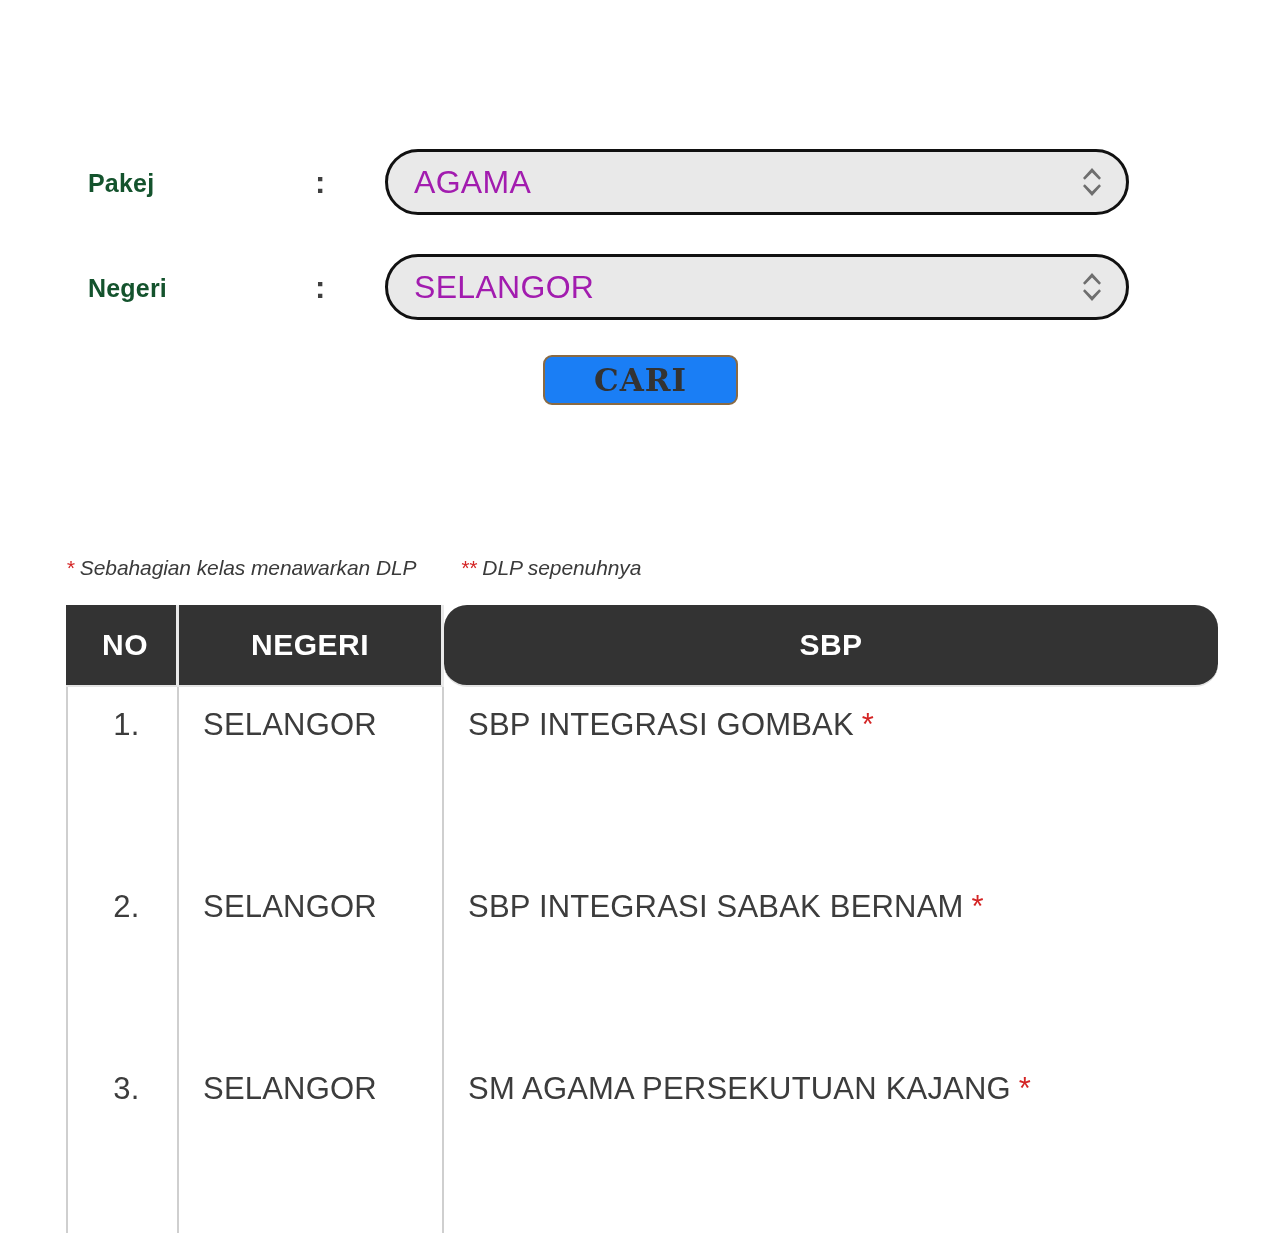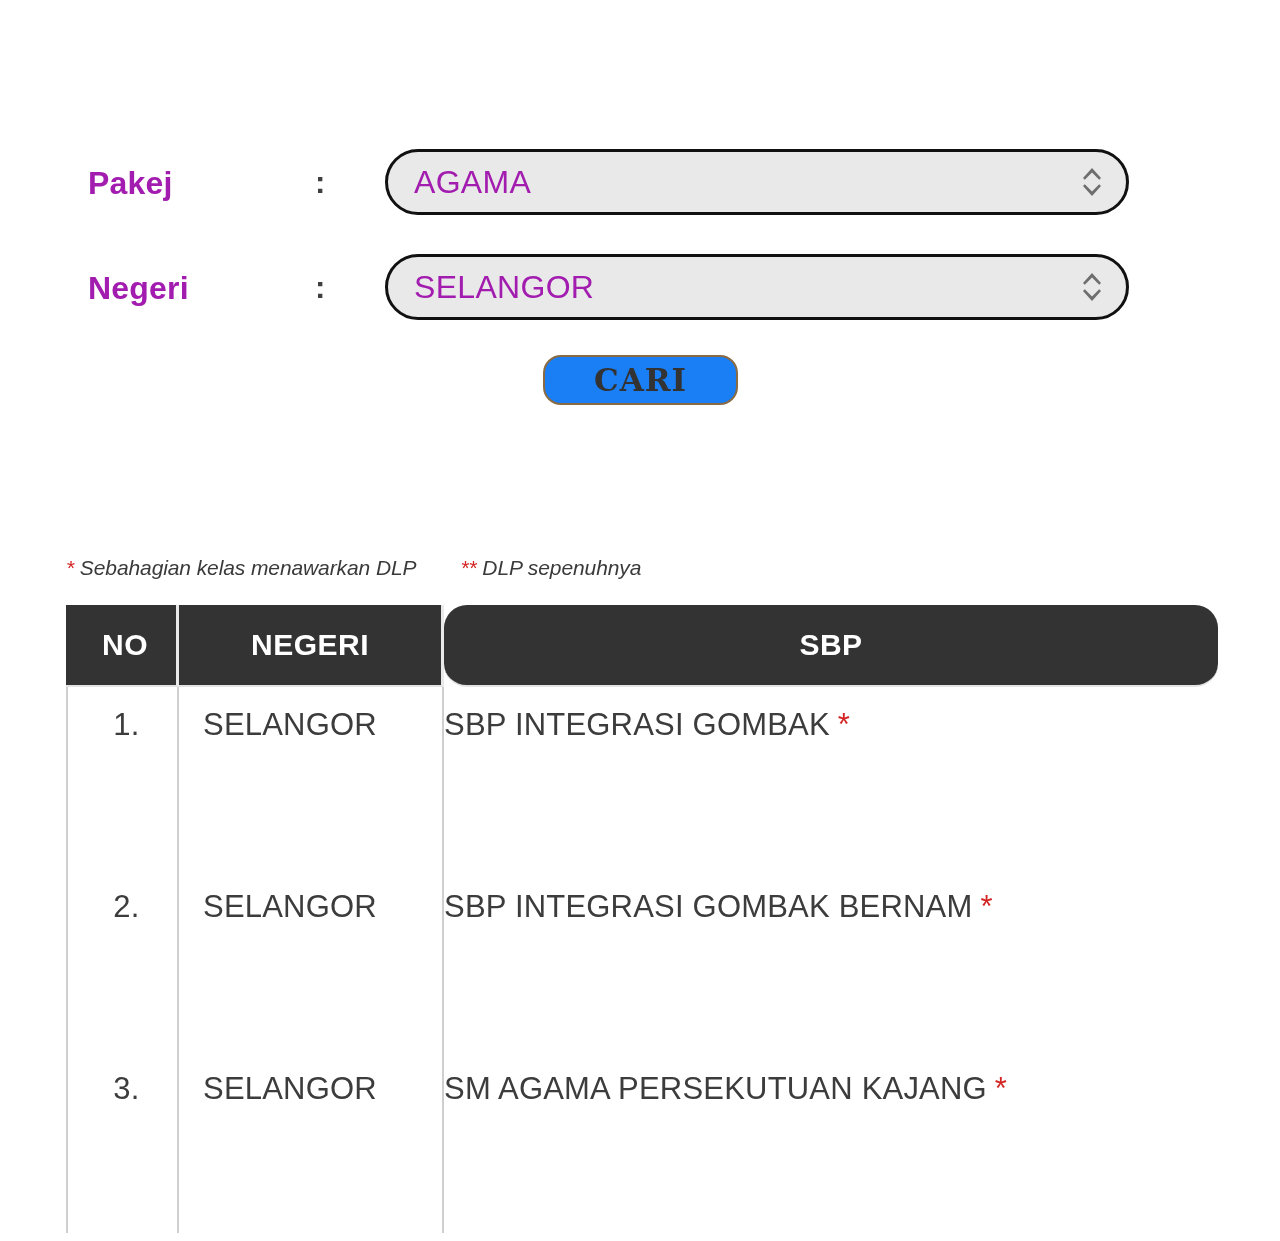--- a/index.html
+++ b/index.html
@@ -30,23 +30,23 @@
     height: 68px;
   }
   #row-pakej  { top: 149px; }
   #row-negeri { top: 254px; }
 
   .field-label {
     position: absolute;
     left: 88px;
     top: 50%;
     transform: translateY(-50%);
-    font-size: 32px;
-    font-weight: bold;
-    color: #a21caf;
+    font-size: 25px;
+    font-weight: bold;
+    color: #14532d;
     letter-spacing: 0.2px;
     white-space: nowrap;
   }
   .field-colon {
     position: absolute;
     left: 315px;
     top: 50%;
     transform: translateY(-50%);
     font-size: 31px;
     font-weight: bold;
@@ -87,21 +87,21 @@
   
   #cari-button {
     position: absolute;
     left: 543px;
     top: 355px;
     width: 195px;
     height: 50px;
     box-sizing: border-box;
     background: #1a7ef5;
     border: 2px solid #8a6a43;
-    border-radius: 18px;
+    border-radius: 9px;
     cursor: pointer;
     padding: 0;
     display: flex;
     align-items: center;
     justify-content: center;
   }
   #cari-label {
     font-family: "DejaVu Serif", serif;
     font-size: 31px;
     font-weight: bold;
@@ -161,20 +161,21 @@
     color: #3c3c3c;
     letter-spacing: 0.2px;
     white-space: nowrap;
   }
   .tbl-row .td.col-no {
     border-left: 2px solid #cfcfcf;
     text-align: center;
   }
   .tbl-row .td.col-sbp {
     border-right: none;
+    padding-left: 24px;
   }
   .tbl-row .td.col-negeri {
     padding-left: 24px;
   }
 
   .col-no     { width: 113px; padding-left: 8px; }
   .col-negeri { width: 265px; }
   .col-sbp    { width: 774px; border-radius: 23px; }
 
   .row-ast {
@@ -235,21 +236,21 @@
 
   <div class="tbl-row">
     <div class="td col-no">1.</div>
     <div class="td col-negeri">SELANGOR</div>
     <div class="td col-sbp"><span>SBP INTEGRASI GOMBAK</span><span class="row-ast">*</span></div>
   </div>
 
   <div class="tbl-row">
     <div class="td col-no">2.</div>
     <div class="td col-negeri">SELANGOR</div>
-    <div class="td col-sbp"><span>SBP INTEGRASI GOMBAK BERNAM</span><span class="row-ast">*</span></div>
+    <div class="td col-sbp"><span>SBP INTEGRASI SABAK BERNAM</span><span class="row-ast">*</span></div>
   </div>
 
   <div class="tbl-row">
     <div class="td col-no">3.</div>
     <div class="td col-negeri">SELANGOR</div>
     <div class="td col-sbp"><span>SM AGAMA PERSEKUTUAN KAJANG</span><span class="row-ast">*</span></div>
   </div>
 </div>
 
 </body></html>

